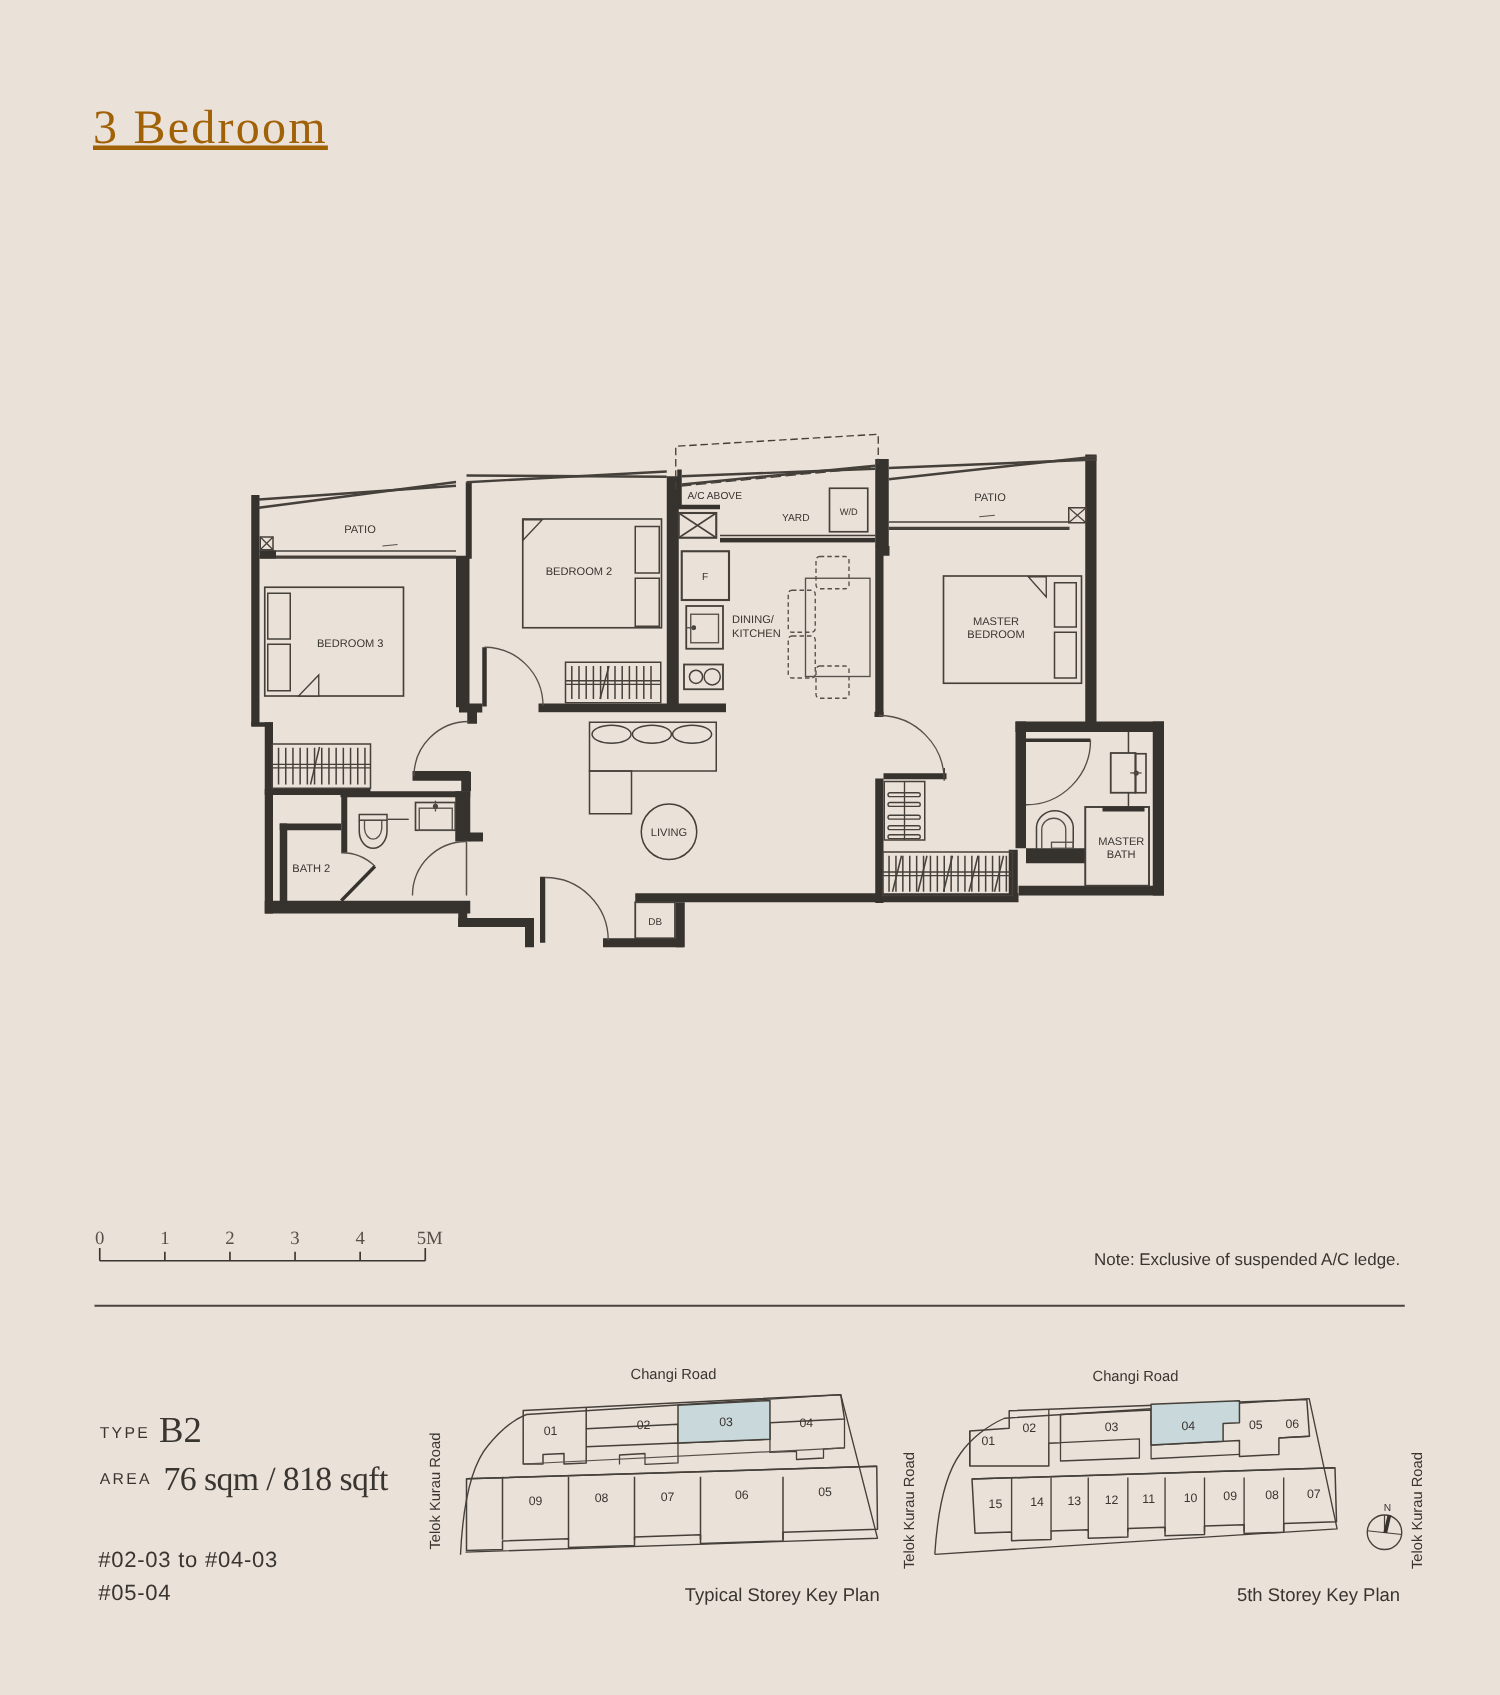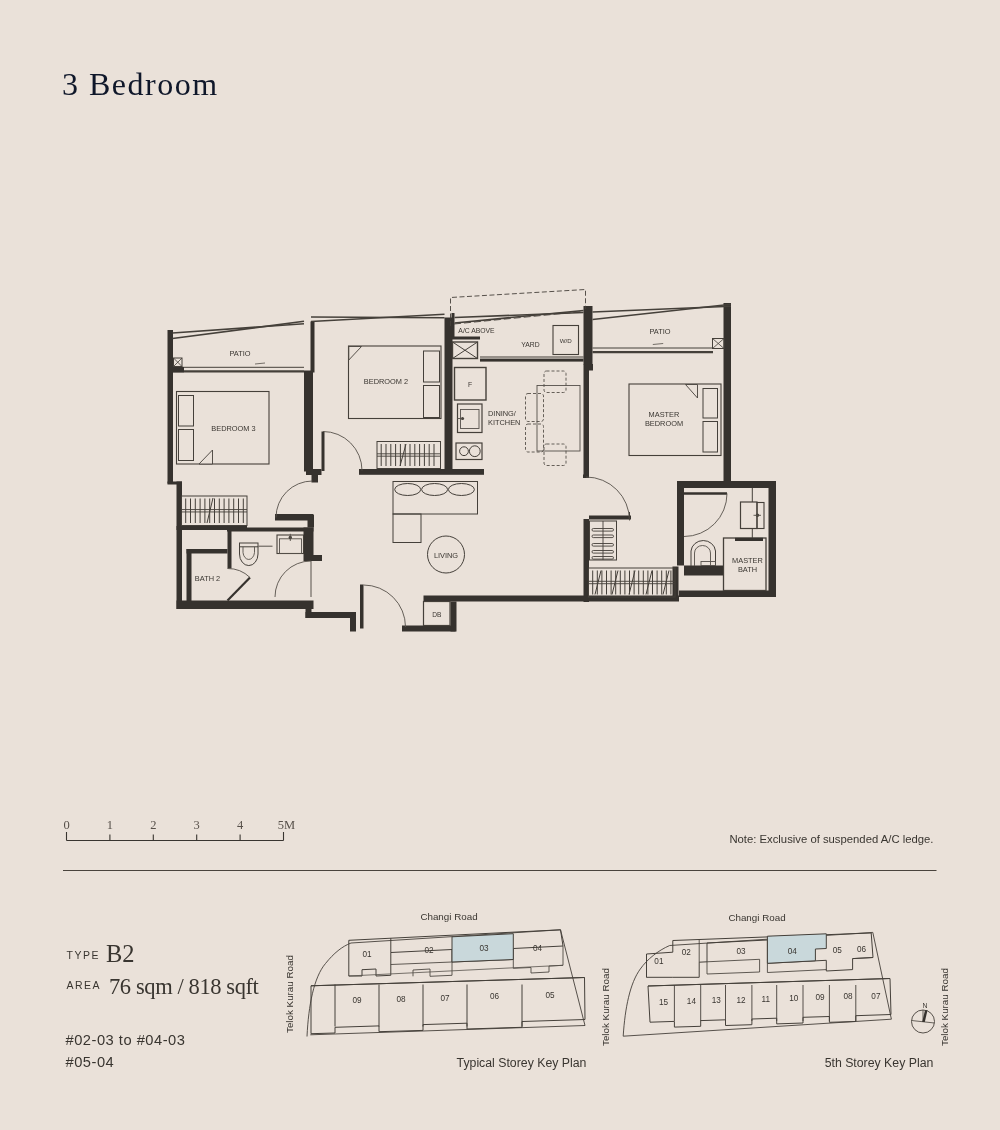--- a/index.html
+++ b/index.html
@@ -1,18 +1,18 @@
 <!DOCTYPE html>
 <html><head><meta charset="utf-8">
 <style>
   html,body { margin:0; padding:0; }
   body { width:1000px; height:1130px; background:#eae1d9; position:relative;
          font-family:"Liberation Sans", sans-serif; }
   .title { position:absolute; left:62px; top:66px; font-family:"Liberation Serif", serif;
-           font-size:32px; font-weight:normal; color:#0f172a; letter-spacing:1.5px; }
+           font-size:32px; font-weight:normal; color:#a16207; letter-spacing:1.5px;text-decoration:underline; }
   svg { position:absolute; left:0; top:0; }
 </style></head>
 <body>
 <div class="title">3 Bedroom</div>
 <svg width="1000" height="1130" viewBox="0 0 1000 1130">
 <g id="plan">
 <rect x="167.5" y="330" width="5.5" height="153.5" fill="#36322e"></rect>
 <rect x="167.5" y="481.5" width="14.5" height="3" fill="#36322e"></rect>
 <rect x="176.5" y="481.5" width="5.5" height="127.5" fill="#36322e"></rect>
 <rect x="310.5" y="321.5" width="4" height="51" fill="#36322e"></rect>

